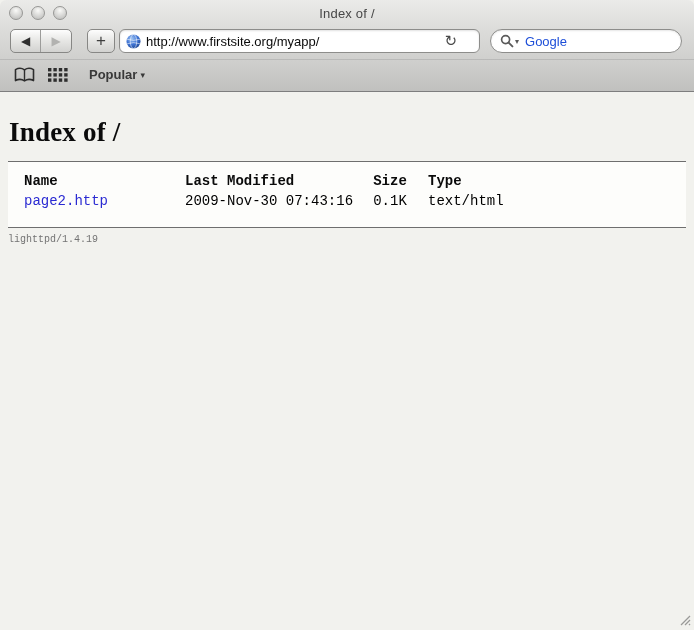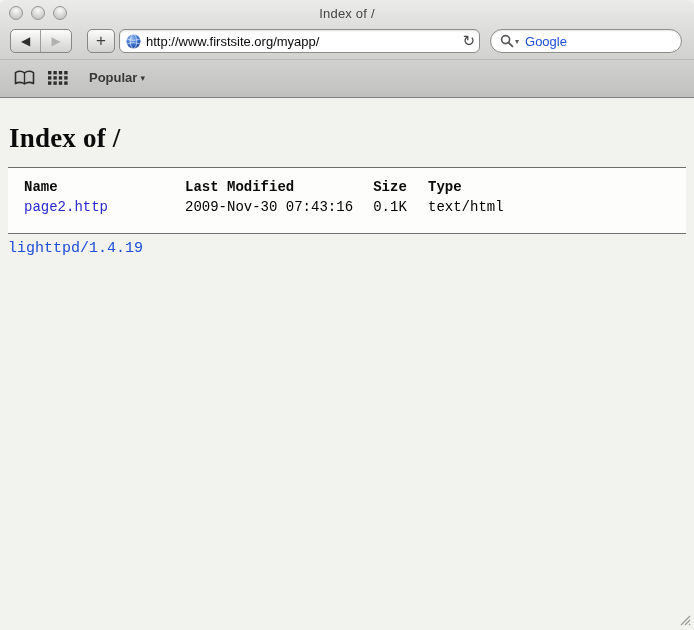--- a/index.html
+++ b/index.html
@@ -21,51 +21,51 @@
   .navgroup { display:flex; height:24px; border:1px solid #878785; border-radius:5px;
               background:linear-gradient(#fdfdfd, #e8e8e6 45%, #d2d2d0); overflow:hidden; }
   .navbtn { width:30px; display:flex; align-items:center; justify-content:center;
             font-family:"DejaVu Sans", sans-serif; font-size:12px; background:transparent; border:none; }
   .navbtn.back { border-right:1px solid #9c9c9a; color:#2f2f2f; }
   .navbtn.fwd  { color:#b2b2b0; }
   .addbtn { width:28px; height:24px; margin-left:15px; border:1px solid #878785; border-radius:5px;
             background:linear-gradient(#fdfdfd, #e8e8e6 45%, #d2d2d0);
             font-size:17px; color:#3f3f3f; line-height:20px; text-align:center; }
   .urlfield { flex:1; height:24px; margin-left:4px; background:#fff; border:1px solid #8d8d8b; border-radius:6px;
-              display:flex; align-items:center; padding:0 4px 0 6px; box-shadow:inset 0 1px 2px rgba(0,0,0,.12); }
+              display:flex; align-items:center; padding:0 22px 0 6px; box-shadow:inset 0 1px 2px rgba(0,0,0,.12); }
   .urltext { font-size:13px; color:#0a0a0a; margin-left:5px; flex:1; white-space:nowrap; overflow:hidden; }
   .reload { font-family:"DejaVu Sans", sans-serif; font-size:15px; color:#4a4a4a; line-height:1; }
   .searchfield { width:192px; height:24px; margin-left:10px; background:#fff; border:1px solid #8d8d8b;
                  border-radius:12px; display:flex; align-items:center; padding:0 10px 0 9px;
                  box-shadow:inset 0 1px 2px rgba(0,0,0,.10); }
   .search-caret { font-family:"DejaVu Sans", sans-serif; font-size:8px; color:#5a5a5a; margin:1px 0 0 1px; }
   .searchtext { font-size:13px; color:#1d4ed8; margin-left:6px; }
 
-  .bookmarksbar { height:38px; display:flex; align-items:center; padding:0 10px 2px 14px; border-top:1px solid rgba(0,0,0,.10); }
+  .bookmarksbar { height:32px; display:flex; align-items:center; padding:0 10px 2px 14px; border-top:1px solid rgba(0,0,0,.10); }
   .bm-icon { display:flex; align-items:center; }
   .bm-grid { margin-left:13px; }
   .bm-popular { margin-left:21px; font-size:13px; font-weight:bold; color:#393939; display:flex; align-items:center; }
   .bm-popular .arrow { font-family:"DejaVu Sans", sans-serif; font-size:9px; margin-left:3px; color:#393939; }
 
   
   .content { flex:1; background:var(--page-bg, #f2f2ee); padding:8px; position:relative; }
   h1.heading { font-family:"Liberation Serif", serif; font-weight:bold; font-size:27px; color:#0b0b0b;
                margin:17px 0 13px 1px; letter-spacing:.2px; }
   .list { background:var(--list-bg, #fdfdfb); border-top:1px solid #6e6e6e; border-bottom:1px solid #6e6e6e;
           padding:11px 8px 17px 16px; }
   table.dir { border-collapse:collapse; font-family:"Liberation Mono", monospace; font-size:14px; }
   table.dir th, table.dir td { font-weight:normal; text-align:left; padding:0; line-height:17.5px; white-space:nowrap; }
   table.dir th { font-weight:bold; color:#0a0a0a; padding-bottom:2px; }
   .col-name { width:161px; }
   .col-mod  { width:186px; }
   .col-size { width:38px; text-align:center !important; }
   .col-type { padding-left:19px !important; }
   a.dirlink { text-decoration:none; color:var(--link, #2a2ad2); }
   a.dirlink.visited { color:var(--visited, #545492); }
-  .foot { margin-top:6px; font-family:"Liberation Mono", monospace; font-size:15px; color:#1d4ed8; }
+  .foot { margin-top:6px; font-family:"Liberation Mono", monospace; font-size:10px; color:#737373; }
 
   .grip { position:absolute; right:3px; bottom:4px; width:14px; height:14px; cursor:nwse-resize; }
 </style>
 </head>
 <body>
 
 <div class="window">
 
   <div class="chrome">
 

